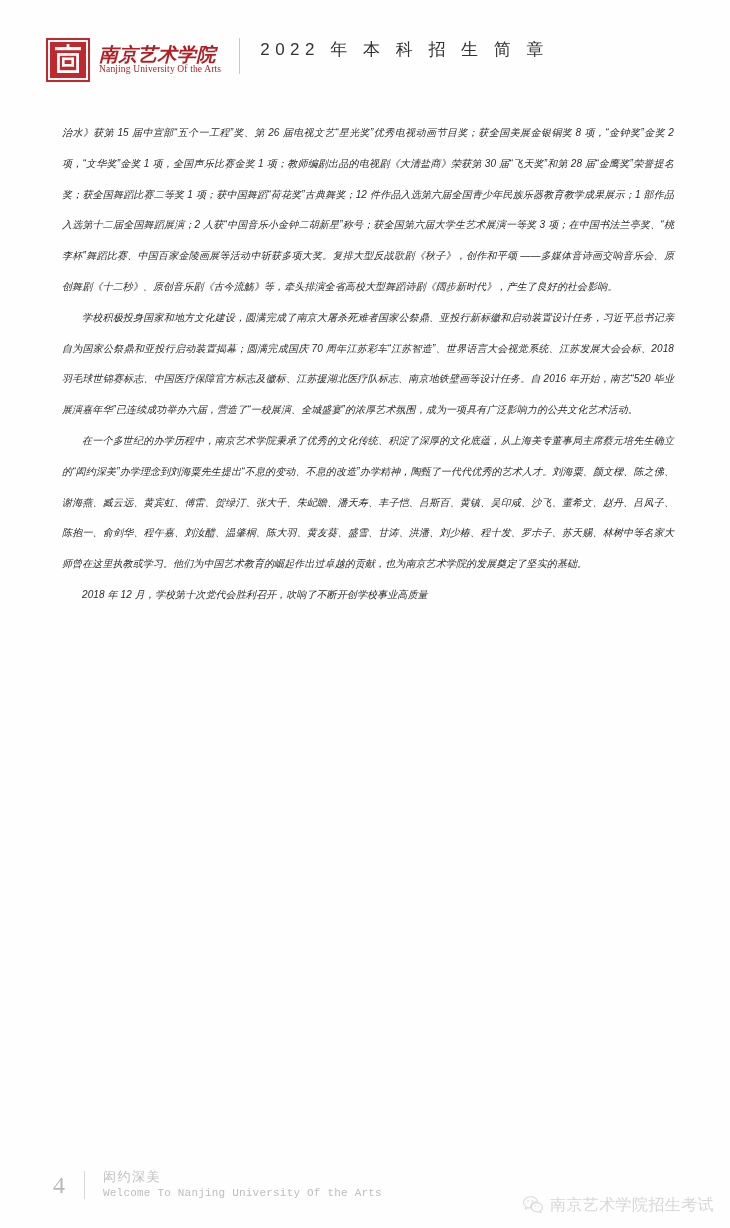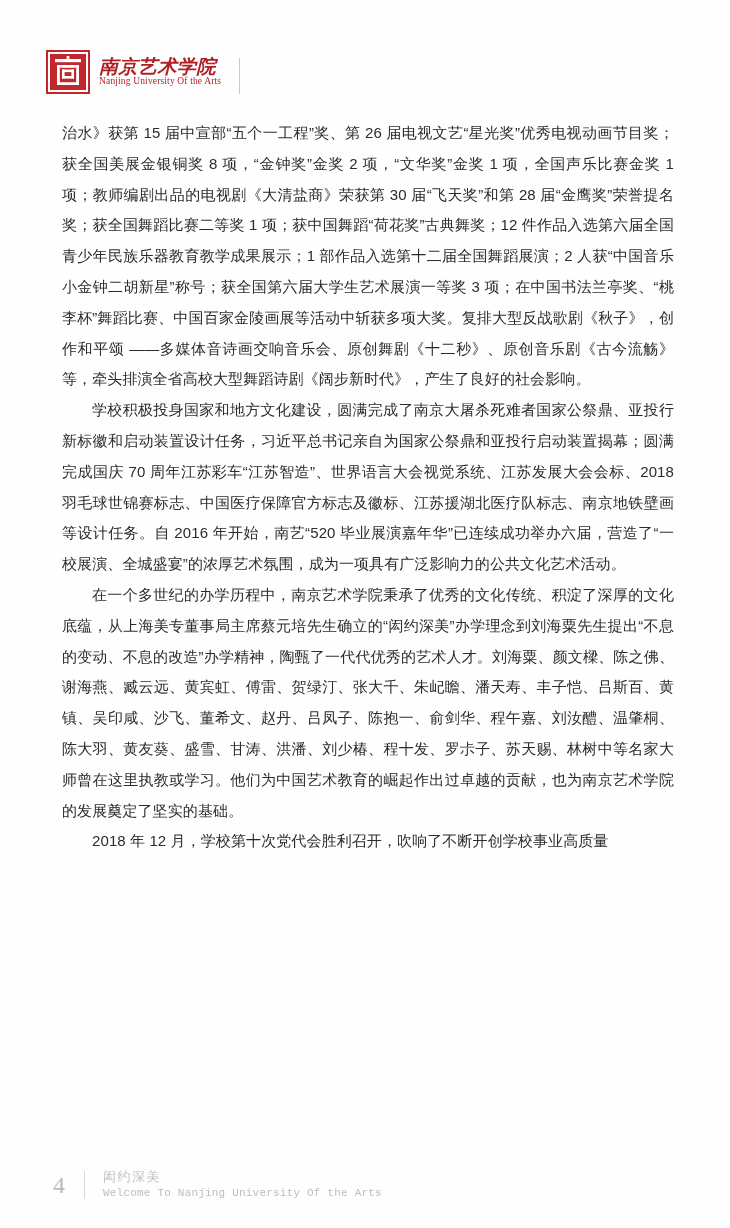--- a/index.html
+++ b/index.html
@@ -23,21 +23,21 @@
   }
 
   
   .header {
     position: absolute;
     top: 38px;
     left: 46px;
     right: 46px;
     height: 56px;
     display: flex;
-    align-items: flex-end;
+    align-items: flex-start;
   }
   .logo-block {
     display: flex;
     align-items: center;
     gap: 9px;
   }
   .seal {
     width: 44px;
     height: 44px;
     flex: 0 0 auto;
@@ -83,28 +83,29 @@
 
   
   .content {
     position: absolute;
     top: 118px;
     left: 62px;
     width: 612px;
   }
   .para {
     font-family: "Liberation Sans", "DejaVu Sans", sans-serif;
-    font-size: 15px;
+    font-size: 10px;
     line-height: 30.8px;
     color: #2b2b2b;
     text-align: justify;
     text-justify: inter-ideograph;
     margin: 0;
     text-indent: 2em;
     letter-spacing: 0.1px;
+    font-style: italic;
   }
   .para.no-indent {
     text-indent: 0;
   }
 
   
   .footer {
     position: absolute;
     left: 40px;
     bottom: 26px;
@@ -191,32 +192,46 @@
           <rect x="16" y="26" width="12" height="2.6" fill="#ffffff"></rect>
           <rect x="25.4" y="19.5" width="2.6" height="9" fill="#ffffff"></rect>
         </svg>
       </span>
       <span class="logo-texts">
         <span class="logo-cn">南京艺术学院</span>
         <span class="logo-en">Nanjing University Of the Arts</span>
       </span>
     </div>
     <span class="header-divider"></span>
+    <span class="header-title">2022 年 本 科 招 生 简 章</span>
   </div>
 
   <div class="content">
     <p class="para no-indent">治水》获第 15 届中宣部“五个一工程”奖、第 26 届电视文艺“星光奖”优秀电视动画节目奖；获全国美展金银铜奖 8 项，“金钟奖”金奖 2 项，“文华奖”金奖 1 项，全国声乐比赛金奖 1 项；教师编剧出品的电视剧《大清盐商》荣获第 30 届“飞天奖”和第 28 届“金鹰奖”荣誉提名奖；获全国舞蹈比赛二等奖 1 项；获中国舞蹈“荷花奖”古典舞奖；12 件作品入选第六届全国青少年民族乐器教育教学成果展示；1 部作品入选第十二届全国舞蹈展演；2 人获“中国音乐小金钟二胡新星”称号；获全国第六届大学生艺术展演一等奖 3 项；在中国书法兰亭奖、“桃李杯”舞蹈比赛、中国百家金陵画展等活动中斩获多项大奖。复排大型反战歌剧《秋子》，创作和平颂 ——多媒体音诗画交响音乐会、原创舞剧《十二秒》、原创音乐剧《古今流觞》等，牵头排演全省高校大型舞蹈诗剧《阔步新时代》，产生了良好的社会影响。</p>
     <p class="para">学校积极投身国家和地方文化建设，圆满完成了南京大屠杀死难者国家公祭鼎、亚投行新标徽和启动装置设计任务，习近平总书记亲自为国家公祭鼎和亚投行启动装置揭幕；圆满完成国庆 70 周年江苏彩车“江苏智造”、世界语言大会视觉系统、江苏发展大会会标、2018 羽毛球世锦赛标志、中国医疗保障官方标志及徽标、江苏援湖北医疗队标志、南京地铁壁画等设计任务。自 2016 年开始，南艺“520 毕业展演嘉年华”已连续成功举办六届，营造了“一校展演、全城盛宴”的浓厚艺术氛围，成为一项具有广泛影响力的公共文化艺术活动。</p>
     <p class="para">在一个多世纪的办学历程中，南京艺术学院秉承了优秀的文化传统、积淀了深厚的文化底蕴，从上海美专董事局主席蔡元培先生确立的“闳约深美”办学理念到刘海粟先生提出“不息的变动、不息的改造”办学精神，陶甄了一代代优秀的艺术人才。刘海粟、颜文樑、陈之佛、谢海燕、臧云远、黄宾虹、傅雷、贺绿汀、张大千、朱屺瞻、潘天寿、丰子恺、吕斯百、黄镇、吴印咸、沙飞、董希文、赵丹、吕凤子、陈抱一、俞剑华、程午嘉、刘汝醴、温肇桐、陈大羽、黄友葵、盛雪、甘涛、洪潘、刘少椿、程十发、罗尗子、苏天赐、林树中等名家大师曾在这里执教或学习。他们为中国艺术教育的崛起作出过卓越的贡献，也为南京艺术学院的发展奠定了坚实的基础。</p>
     <p class="para">2018 年 12 月，学校第十次党代会胜利召开，吹响了不断开创学校事业高质量</p>
   </div>
 
   <div class="footer">
     <span class="page-num">4</span>
     <span class="footer-divider"></span>
     <span class="footer-texts">
       <span class="footer-cn">闳约深美</span>
       <span class="footer-en">Welcome To Nanjing University Of the Arts</span>
     </span>
   </div>
 
+  <div class="watermark">
+    <span class="wechat-icon">
+      <svg width="22" height="22" viewBox="0 0 24 24" xmlns="http://www.w3.org/2000/svg">
+        <path d="M9 3C4.9 3 1.6 5.8 1.6 9.2c0 1.9 1.1 3.6 2.8 4.8l-.7 2.2 2.5-1.3c.9.3 1.8.4 2.8.4h.5c-.1-.4-.2-.9-.2-1.3 0-3.2 3.1-5.8 7-5.8h.5C16.2 5.2 13 3 9 3z" fill="none" stroke="#d9d9d9" stroke-width="1.3"></path>
+        <circle cx="6.6" cy="7.6" r="0.95" fill="#d9d9d9"></circle>
+        <circle cx="11.2" cy="7.6" r="0.95" fill="#d9d9d9"></circle>
+        <path d="M16.3 9.6c-3.4 0-6.1 2.2-6.1 4.9 0 2.7 2.7 4.9 6.1 4.9.8 0 1.5-.1 2.2-.3l2.1 1.1-.6-1.8c1.4-.9 2.3-2.3 2.3-3.9 0-2.7-2.7-4.9-6-4.9z" fill="none" stroke="#d9d9d9" stroke-width="1.3"></path>
+        <circle cx="14.5" cy="13.3" r="0.8" fill="#d9d9d9"></circle>
+        <circle cx="18.3" cy="13.3" r="0.8" fill="#d9d9d9"></circle>
+      </svg>
+    </span>
+    <span class="watermark-text">南京艺术学院招生考试</span>
+  </div>
 
 </div>
 
 </body></html>

